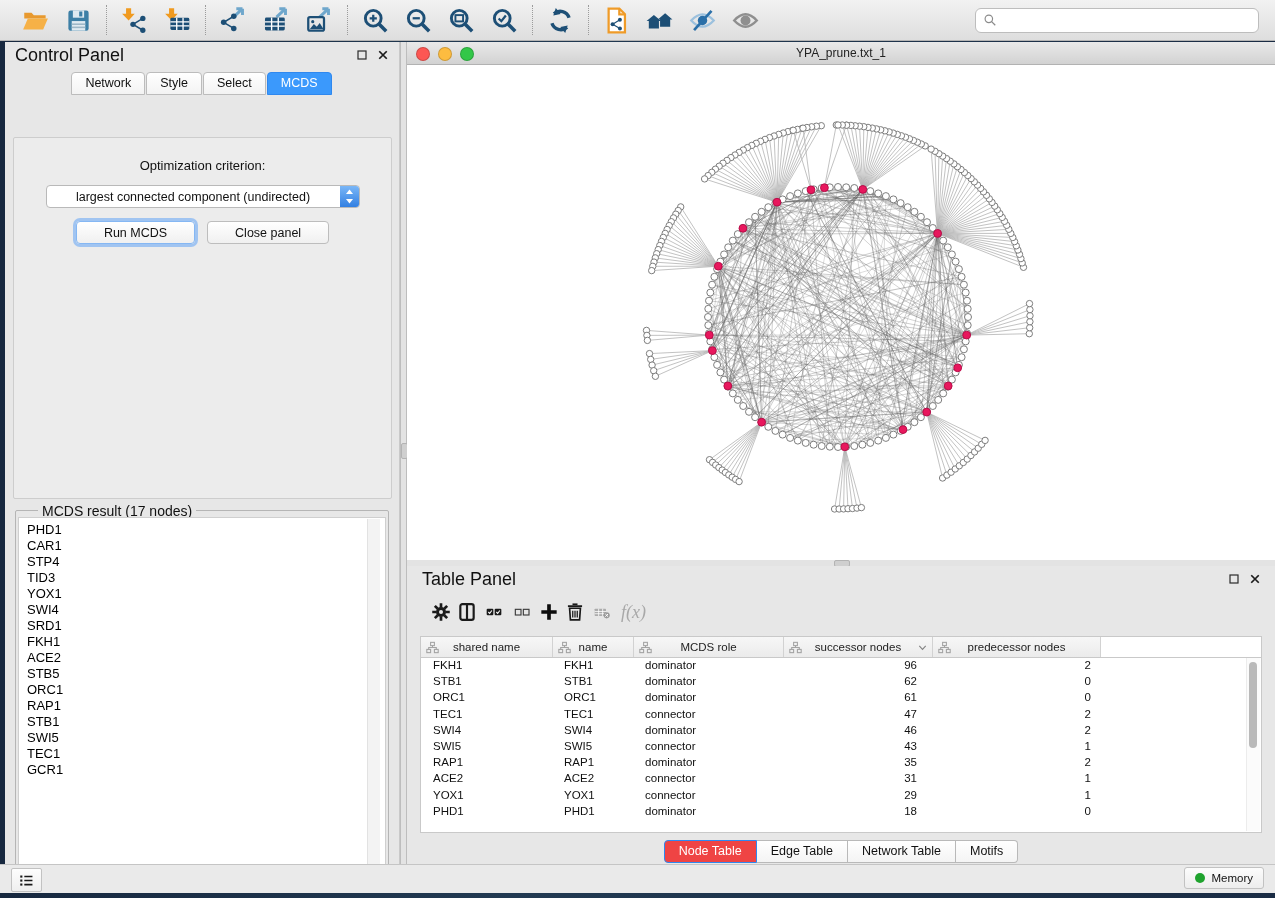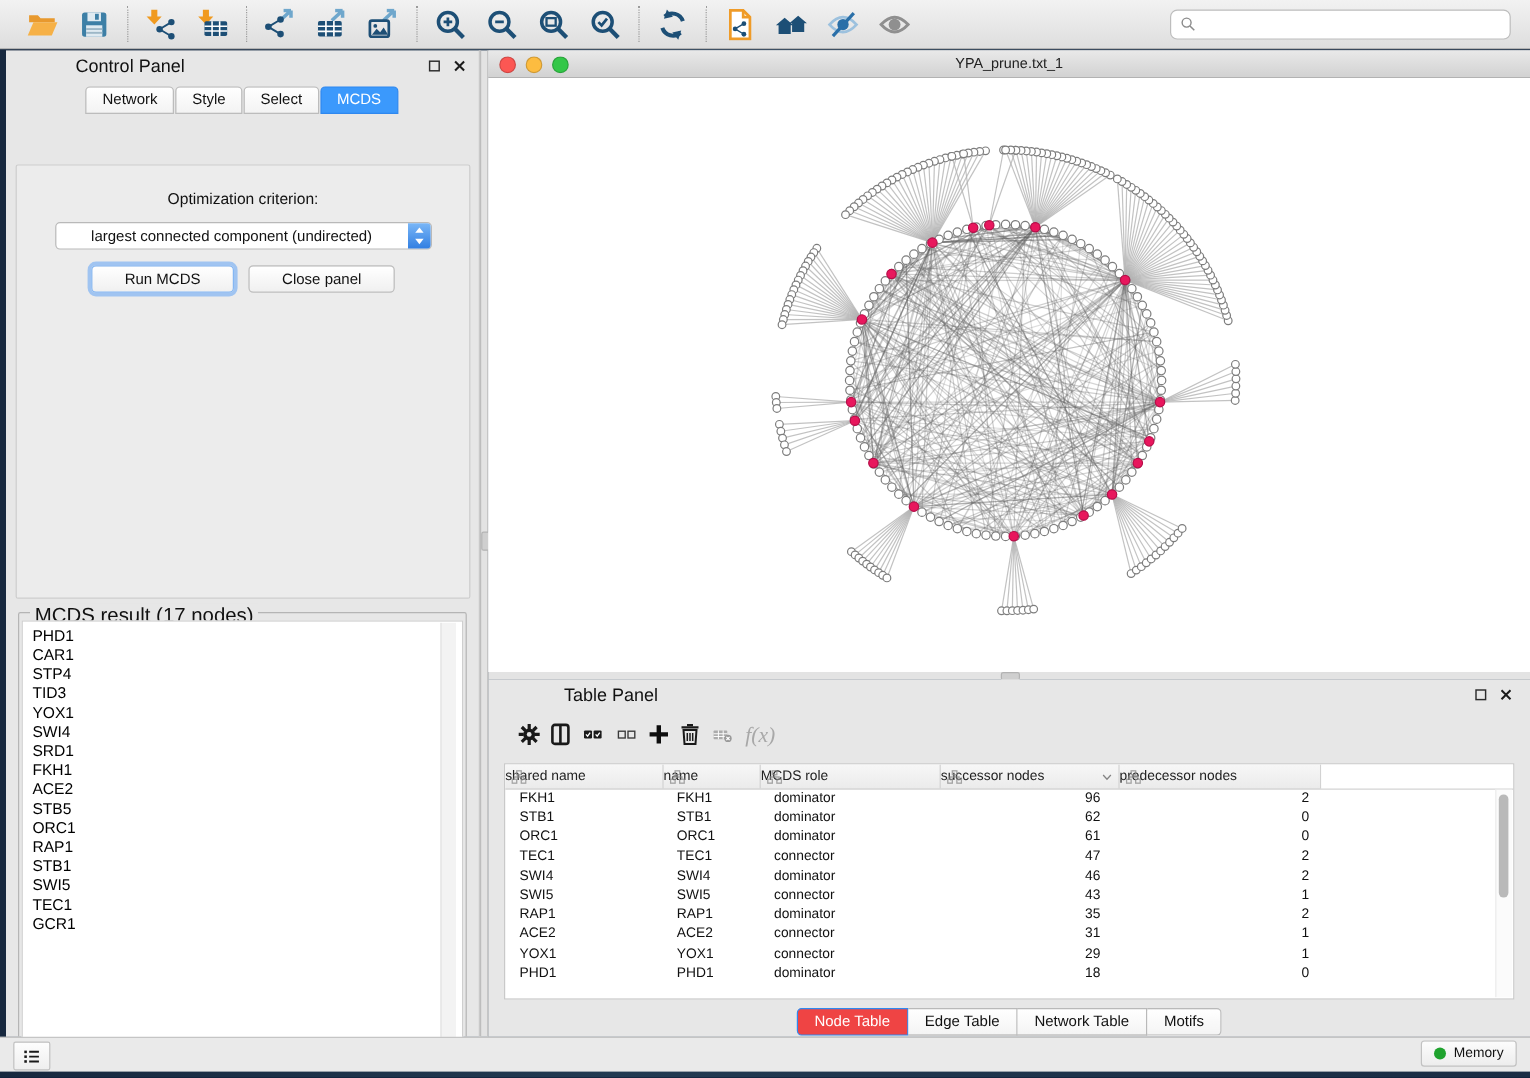--- a/index.html
+++ b/index.html
@@ -19,21 +19,21 @@
   .icon svg,.tbtn svg{width:100%;height:100%;display:block;}
   .searchbox{margin-left:auto;margin-right:8px;width:284px;height:25px;background:#fff;
              border:1px solid #bdbdbd;border-radius:6px;display:flex;align-items:center;
              padding:0 7px;box-sizing:border-box;gap:5px;}
   .searchbox .sicon{width:14px;height:14px;}
   .searchbox input{border:0;outline:0;flex:1;font:12px "Liberation Sans",sans-serif;background:transparent;}
   
   .control-panel{position:absolute;left:5px;top:42px;width:395px;height:822px;background:#e7e7e7;
                  border-right:1px solid #c9c9c9;box-sizing:border-box;}
   .panel-titlebar{height:26px;display:flex;align-items:center;padding:0 10px;}
-  .panel-title{font-size:15px;color:#111;margin-left:48px;}
+  .panel-title{font-size:18px;color:#111;}
   .panel-tb-icons{margin-left:auto;display:flex;gap:9px;align-items:center;}
   .panel-tb-icons .pticon{width:12px;height:12px;}
   .ctabs{display:flex;justify-content:center;margin-top:4px;position:relative;z-index:2;}
   .ctab{font-size:12.5px;padding:3px 13px 4px;background:linear-gradient(#ffffff,#f3f3f3);
         border:1px solid #bcbcbc;border-bottom:1px solid #bcbcbc;color:#111;
         border-radius:4px 4px 0 0;margin-right:1px;cursor:default;}
   .ctab.on{background:#3b99fc;border-color:#2f88ef;color:#fff;}
   .cp-inner{position:absolute;left:8px;right:7px;top:95px;height:362px;background:#ececec;
             border:1px solid #cdcdcd;border-radius:2px;box-sizing:border-box;text-align:center;}
   .opt-label{font-size:13px;color:#111;margin-top:20px;}
@@ -41,22 +41,22 @@
          border-radius:4px;display:flex;align-items:center;box-sizing:border-box;overflow:hidden;}
   .combo .cval{flex:1;font-size:12.5px;text-align:center;color:#111;padding:0 4px;white-space:nowrap;}
   .combo .stepper{width:19px;height:23px;background:linear-gradient(#7db9f8,#2f7de1);
                   border-radius:0 3px 3px 0;display:flex;flex-direction:column;align-items:center;justify-content:center;}
   .btnrow{margin-top:13px;display:flex;justify-content:center;gap:12px;}
   .btn{height:23px;padding:0 27px;font:12.5px "Liberation Sans",sans-serif;color:#111;
        background:linear-gradient(#ffffff,#f0f0f0);border:1px solid #bdbdbd;border-radius:4px;cursor:default;}
   .btn.focus{box-shadow:0 0 0 3px rgba(110,170,245,.6);border-color:#85b7f3;}
   .groupbox{position:absolute;left:10px;right:10px;top:468px;height:370px;border:1px solid #b5b5b5;
             border-radius:2px;box-sizing:border-box;}
-  .groupbox .legend{position:absolute;top:-8px;left:9px;background:#e7e7e7;padding:0 4px;
-                    font-size:17px;color:#111;}
+  .groupbox .legend{position:absolute;top:-8px;left:22px;background:#e7e7e7;padding:0 4px;
+                    font-size:14px;color:#111;}
   .mcds-list{position:absolute;inset:6px 2px 2px 2px;background:#fff;border:1px solid #cfcfcf;
              overflow:hidden;padding:4px 0 0 8px;box-sizing:border-box;}
   .mcds-track{position:absolute;top:1px;bottom:1px;right:5px;width:12px;background:#f3f3f3;
               border-left:1px solid #e2e2e2;}
   .mitem{font-size:13px;color:#000;line-height:16px;}
   
   .v-split{position:absolute;left:400px;top:42px;width:7px;height:822px;background:#e3e3e3;
            border-left:1px solid #bdbdbd;border-right:1px solid #bdbdbd;box-sizing:border-box;}
   .v-split .handle{position:absolute;top:401px;left:0;width:5px;height:14px;background:#cfcfcf;
            border:1px solid #b3b3b3;border-radius:2px;}
@@ -73,21 +73,21 @@
   .net-canvas{position:relative;width:868px;height:495px;background:#fff;overflow:hidden;}
   
   .table-panel{position:absolute;left:407px;top:566px;width:868px;height:298px;background:#e7e7e7;}
   .tp-toolbar{height:40px;display:flex;align-items:center;gap:6px;padding-left:24px;}
   .tpicon{width:20px;height:20px;}
   .tpicon.small{width:22px;height:16px;}
   .fx{font-family:"Liberation Serif",serif;font-style:italic;font-size:18px;color:#a8a8a8;margin-left:2px;}
   .tbl-wrap{margin:4px 13px 0;height:197px;background:#fff;border:1px solid #c9c9c9;
             position:relative;box-sizing:border-box;overflow:hidden;}
   .thead{display:flex;height:20px;border-bottom:1px solid #c9c9c9;background:linear-gradient(#f7f7f7,#ebebeb);}
-  .th{position:relative;display:flex;align-items:center;justify-content:flex-start;
+  .th{position:relative;display:flex;align-items:center;justify-content:center;
       border-right:1px solid #d2d2d2;font-size:11.5px;color:#222;box-sizing:border-box;}
   .th .thicon{position:absolute;left:5px;width:13px;height:13px;opacity:.75;}
   .th .sort{position:absolute;right:4px;width:11px;height:11px;opacity:.7;}
   .tbody{position:absolute;top:20px;left:0;right:14px;bottom:0;}
   .tr{display:flex;height:16.2px;align-items:center;}
   .td{font-size:11.5px;color:#111;box-sizing:border-box;white-space:nowrap;overflow:hidden;}
   .c0{width:132px;padding-left:12px;}
   .c1{width:81px;padding-left:11px;}
   .c2{width:150px;padding-left:11px;}
   .c3{width:149px;text-align:right;padding-right:16px;}

